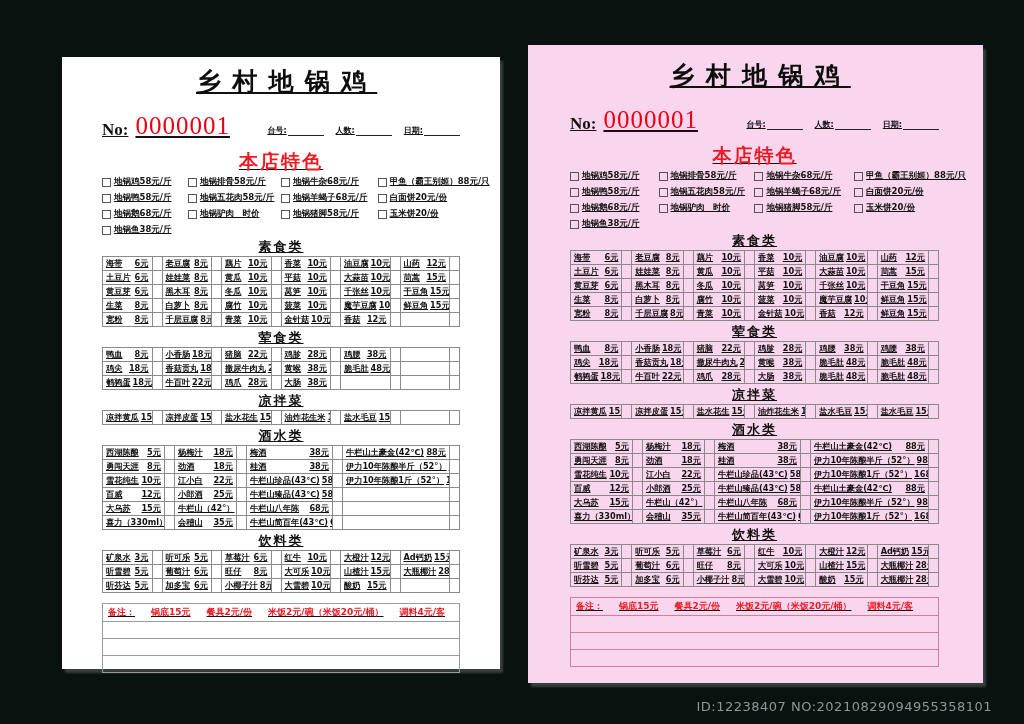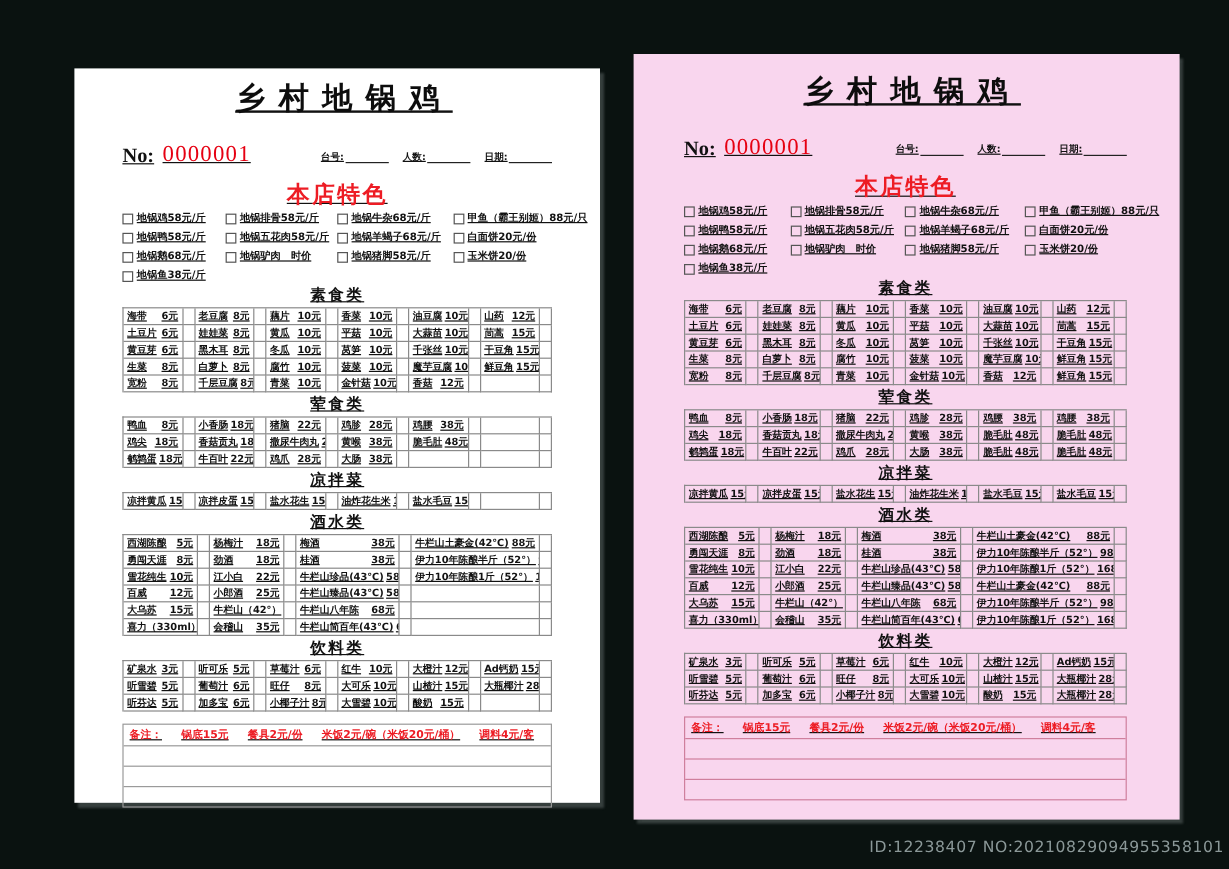--- a/index.html
+++ b/index.html
@@ -15,21 +15,21 @@
     text-decoration:underline;
   }
   #page-white{left:62px;top:57px;width:438px;height:612px;padding:10px 40px 0 40px;box-sizing:border-box;}
   #page-pink{left:528px;top:45px;width:455px;height:638px;padding:16px 44px 0 42px;box-sizing:border-box;background:#f9d6ee;}
   .m-title{
     text-align:center;font-weight:900;font-size:25px;line-height:30px;
     letter-spacing:.45em;text-indent:.45em;color:#0d0d0d;
   }
   .no-row{display:flex;align-items:flex-end;margin-top:21px;height:22px;}
   .no-label{font-family:"Liberation Serif",serif;font-size:17px;font-weight:bold;}
-  .no-value{font-family:"Liberation Serif",serif;font-size:19px;color:#e60012;margin-left:7px;letter-spacing:1px;}
+  .no-value{font-family:"Liberation Serif",serif;font-size:25px;color:#e60012;margin-left:7px;letter-spacing:1px;}
   .header-fields{margin-left:auto;display:flex;gap:12px;font-size:8px;font-weight:600;align-items:flex-end;padding-bottom:4px;}
   .hfield{display:flex;align-items:flex-end;gap:1px;white-space:nowrap;}
   .fline{display:inline-block;width:36px;border-bottom:1px solid #222;height:9px;}
   .specials-title{color:#ed1c24;font-weight:900;font-size:19px;text-align:center;margin-top:9px;height:24px;letter-spacing:2px;}
   .specials{display:grid;grid-template-columns:24% 26% 27% 23%;row-gap:4px;margin-top:3px;font-size:8.5px;font-weight:600;}
   .special-item{display:flex;align-items:center;gap:3px;white-space:nowrap;height:12px;}
   .checkbox{width:7px;height:7px;border:1px solid #555;flex:none;background:transparent;}
   .section-heading{text-align:center;font-weight:900;font-size:13px;height:15px;line-height:15px;margin-top:3px;letter-spacing:2px;}
   .menu-table{border-top:1px solid #8a8a8a;border-left:1px solid #8a8a8a;margin-top:2px;}
   .menu-row{display:grid;}
@@ -40,21 +40,21 @@
   }
   .cell .p{margin-left:2px;}
   .remarks{border:1px solid #9a9a9a;margin-top:10px;}
   #page-pink .remarks{border-color:#cf7f9d;}
   .remark-note{color:#ed1c24;font-weight:700;font-size:9px;display:flex;gap:16px;align-items:center;height:17px;padding:0 5px;white-space:nowrap;}
   .remark-empty{border-top:1px solid #9a9a9a;height:16px;}
   #page-pink .remark-empty{border-color:#cf7f9d;}
   .watermark{position:absolute;left:28px;bottom:6px;color:#fff;display:flex;align-items:baseline;gap:10px;}
   .wm-cn{font-size:28px;font-weight:900;font-style:italic;letter-spacing:2px;}
   .wm-url{font-size:23px;font-weight:800;font-style:italic;font-family:"DejaVu Sans",sans-serif;}
-  .id-text{position:absolute;right:4px;bottom:10px;color:#8b9898;font-size:13px;letter-spacing:.5px;}
+  .id-text{position:absolute;right:32px;bottom:10px;color:#8b9898;font-size:13px;letter-spacing:.5px;}
 </style>
 </head>
 <body>
 
 <div class="page" id="page-white">
   <div class="m-title">乡村地锅鸡</div>
   <div class="no-row">
     <span class="no-label">No:</span>
     <span class="no-value">0000001</span>
     <span class="header-fields">

